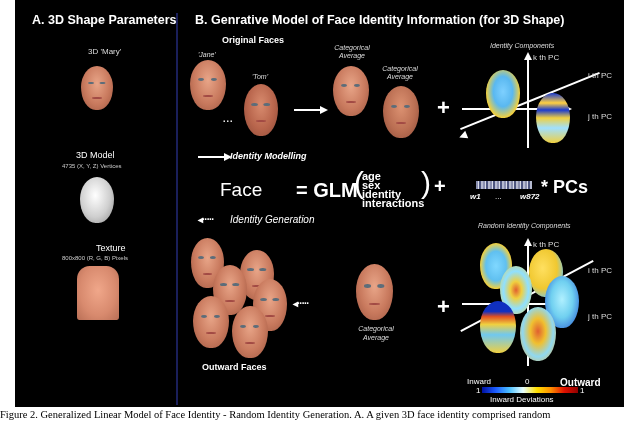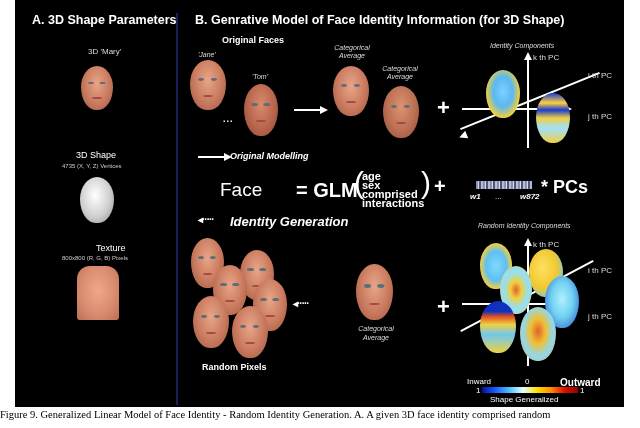--- a/index.html
+++ b/index.html
@@ -37,21 +37,21 @@
 </head>
 <body>
 
 <div class="panel"></div>
 <div class="divider"></div>
 
 <div class="abs title" style="left:32px;top:13px;">A. 3D Shape Parameters</div>
 <div class="abs small" style="left:76px;top:47px;margin-left:12px;">3D 'Mary'</div>
 <div class="face" style="left:81px;top:66px;width:32px;height:44px;--w:32px;"></div>
 
-<div class="abs" style="left:76px;top:150px;font-size:9px;">3D Shape</div>
+<div class="abs" style="left:76px;top:150px;font-size:9px;">3D Model</div>
 <div class="abs tiny" style="left:62px;top:163px;">4735 (X, Y, Z) Vertices</div>
 <div class="shape" style="left:80px;top:177px;width:34px;height:46px;"></div>
 
 <div class="abs" style="left:96px;top:243px;font-size:9px;">Texture</div>
 <div class="abs tiny" style="left:62px;top:255px;">800x800 (R, G, B) Pixels</div>
 <div class="texture" style="left:77px;top:266px;width:42px;height:54px;"></div>
 
 <div class="abs title" style="left:195px;top:13px;">B. Genrative Model of Face Identity Information (for 3D Shape)</div>
 
 <div class="abs" style="left:203px;top:35px;font-size:9px;font-weight:bold;margin-left:19px;">Original Faces</div>
@@ -79,49 +79,49 @@
 <div class="axis" style="left:455px;top:100px;width:150px;height:2px;transform:rotate(-22deg);transform-origin:center;"></div>
 <div class="arrowhead-left" style="left:459px;top:132px;transform:rotate(-22deg);"></div>
 <div class="abs small" style="left:533px;top:53px;font-size:8px;">k th PC</div>
 <div class="abs small" style="left:588px;top:71px;font-size:8px;">i th PC</div>
 <div class="abs small" style="left:588px;top:112px;font-size:8px;">j th PC</div>
 <div class="heat" style="left:486px;top:70px;width:34px;height:48px;background:radial-gradient(ellipse at 50% 45%,#7ed0ff 0%,#5ab8f0 40%,#f0d040 70%,#e05020 100%);"></div>
 <div class="heat" style="left:536px;top:93px;width:34px;height:50px;background:linear-gradient(180deg,#1a3ad0 0%,#ffd040 20%,#1a3ad0 34%,#f0d040 50%,#a0e0ff 70%,#f0d040 100%);"></div>
 
 <div class="axis" style="left:198px;top:156px;width:28px;height:2px;"></div>
 <div class="arrowhead-right" style="left:224px;top:153px;"></div>
-<div class="abs ital" style="left:230px;top:151px;font-size:9px;font-weight:bold;">Original Modelling</div>
+<div class="abs ital" style="left:230px;top:151px;font-size:9px;font-weight:bold;">Identity Modelling</div>
 
 <div class="abs" style="left:220px;top:179px;font-size:19px;font-weight:normal;">Face</div>
 <div class="abs" style="left:296px;top:179px;font-size:20px;font-weight:bold;">= GLM</div>
 <div class="paren" style="left:354px;">(</div>
 <div class="glmlist">
   <div>age</div>
   <div>sex</div>
-  <div>comprised</div>
+  <div>identity</div>
   <div>interactions</div>
 </div>
 <div class="paren" style="left:421px;">)</div>
 <div class="abs" style="left:434px;top:175px;font-size:20px;font-weight:bold;">+</div>
 <div class="wbar"></div>
 <div class="abs ital" style="left:470px;top:192px;font-size:8px;font-weight:bold;">w1</div>
 <div class="abs" style="left:495px;top:192px;font-size:8px;">...</div>
 <div class="abs ital" style="left:520px;top:192px;font-size:8px;font-weight:bold;">w872</div>
 <div class="abs" style="left:541px;top:177px;font-size:18px;font-weight:bold;">* PCs</div>
 
 <div class="abs" style="left:198px;top:214px;font-size:10px;font-weight:bold;letter-spacing:-1px;">◂·····</div>
-<div class="abs ital" style="left:230px;top:214px;font-size:13px;font-weight:bold;">Identity Generation</div>
+<div class="abs ital" style="left:230px;top:214px;font-size:10px;font-weight:normal;">Identity Generation</div>
 
 <div class="face" style="left:191px;top:238px;width:33px;height:50px;--w:33px;"></div>
 <div class="face" style="left:240px;top:250px;width:34px;height:50px;--w:34px;"></div>
 <div class="face" style="left:213px;top:265px;width:34px;height:50px;--w:34px;"></div>
 <div class="face" style="left:253px;top:279px;width:34px;height:52px;--w:34px;"></div>
 <div class="face" style="left:193px;top:296px;width:36px;height:52px;--w:36px;"></div>
 <div class="face" style="left:232px;top:306px;width:36px;height:52px;--w:36px;"></div>
-<div class="abs" style="left:202px;top:362px;font-size:9px;font-weight:bold;">Random Pixels</div>
+<div class="abs" style="left:202px;top:362px;font-size:9px;font-weight:bold;">Outward Faces</div>
 
 <div class="abs" style="left:293px;top:298px;font-size:10px;font-weight:bold;letter-spacing:-1px;">◂·····</div>
 <div class="face" style="left:356px;top:264px;width:37px;height:56px;--w:37px;"></div>
 <div class="abs small ital" style="left:356px;top:324px;font-size:7px;text-align:center;width:40px;white-space:normal;line-height:9px;">Categorical Average</div>
 
 <div class="abs plus" style="left:437px;top:294px;">+</div>
 <div class="abs small ital" style="left:478px;top:222px;font-size:7px;">Random Identity Components</div>
 <div class="axis" style="left:527px;top:244px;width:2px;height:122px;"></div>
 <div class="arrowhead-up" style="left:524px;top:238px;"></div>
 <div class="axis" style="left:462px;top:303px;width:104px;height:2px;"></div>
@@ -137,15 +137,15 @@
 <div class="heat" style="left:545px;top:276px;width:34px;height:52px;background:radial-gradient(ellipse at 50% 45%,#b0f0ff 0%,#70d0f0 45%,#2050d0 100%);"></div>
 <div class="heat" style="left:480px;top:301px;width:36px;height:52px;background:linear-gradient(180deg,#1030c0 0%,#1030c0 20%,#e05020 30%,#f0d040 45%,#70c8f0 65%,#f0d040 100%);"></div>
 <div class="heat" style="left:520px;top:307px;width:36px;height:54px;background:radial-gradient(ellipse at 50% 45%,#e06030 0%,#f0c030 30%,#90d8f0 60%,#f0b030 100%);"></div>
 
 <div class="abs" style="left:467px;top:377px;font-size:8px;">Inward</div>
 <div class="abs" style="left:525px;top:377px;font-size:8px;">0</div>
 <div class="abs" style="left:560px;top:377px;font-size:10px;font-weight:bold;">Outward</div>
 <div class="abs" style="left:476px;top:386px;font-size:8px;">1</div>
 <div class="colorbar"></div>
 <div class="abs" style="left:580px;top:386px;font-size:8px;">1</div>
-<div class="abs" style="left:490px;top:395px;font-size:8px;">Shape Generalized</div>
+<div class="abs" style="left:490px;top:395px;font-size:8px;">Inward Deviations</div>
 
-<div class="caption">Figure 9. Generalized Linear Model of Face Identity - Random Identity Generation.  A. A given 3D face identity comprised random</div>
+<div class="caption">Figure 2. Generalized Linear Model of Face Identity - Random Identity Generation.  A. A given 3D face identity comprised random</div>
 
 </body></html>

